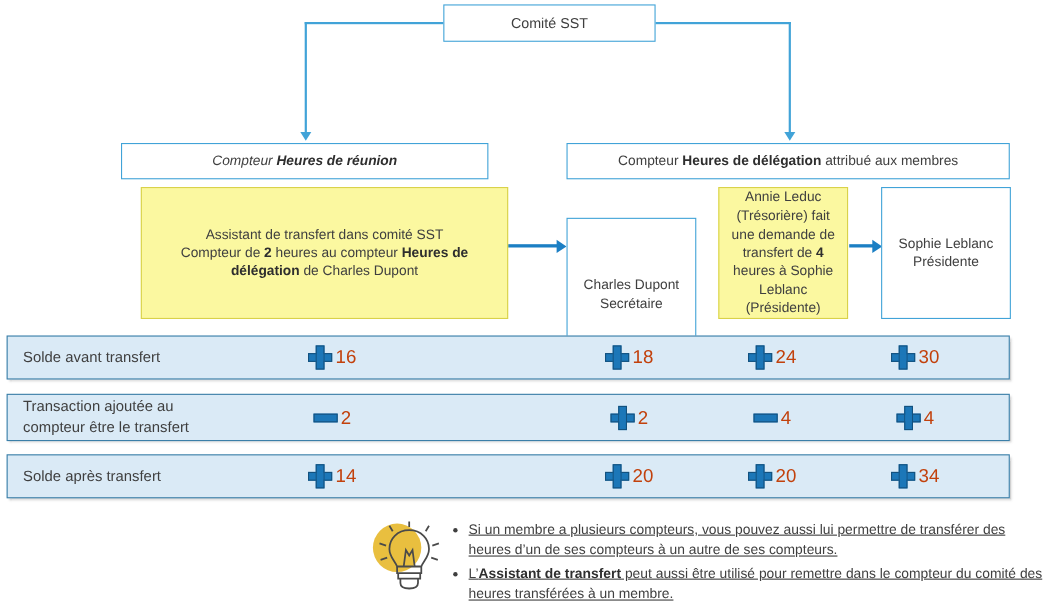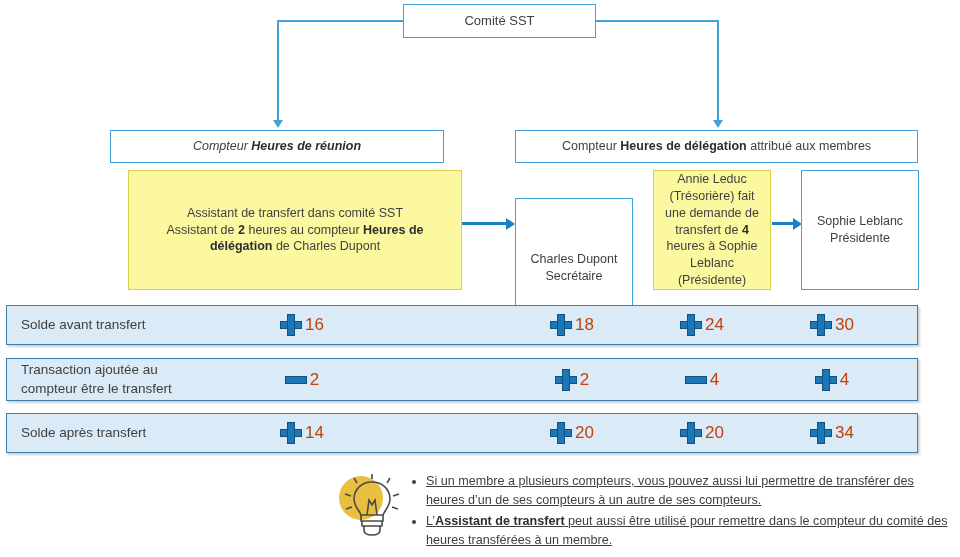--- a/index.html
+++ b/index.html
@@ -246,21 +246,21 @@
   </div>
 
   <div class="box" id="box-counter-reunion">
     <span><span>Compteur </span><b>Heures de réunion</b><span></span></span>
   </div>
   <div class="box" id="box-counter-delegation">
     <span><span>Compteur </span><b>Heures de délégation</b><span> attribué aux membres</span></span>
   </div>
 
   <div class="box yellow" id="box-assistant">
-    <span><span>Assistant de transfert dans comité SST</span><br><span>Assistant de </span><b>2</b><span> heures au compteur </span><b>Heures de délégation</b><span> de Charles Dupont</span></span>
+    <span><span>Assistant de transfert dans comité SST</span><br><span>Compteur de </span><b>2</b><span> heures au compteur </span><b>Heures de délégation</b><span> de Charles Dupont</span></span>
   </div>
 
   <div class="box" id="box-charles">
     <span><span>Charles Dupont</span><br><span>Secrétaire</span></span>
   </div>
 
   <div class="box yellow" id="box-annie">
     <span><span>Annie Leduc (Trésorière) fait une demande de transfert de </span><b>4</b><span> heures à Sophie Leblanc (Présidente)</span></span>
   </div>
 

